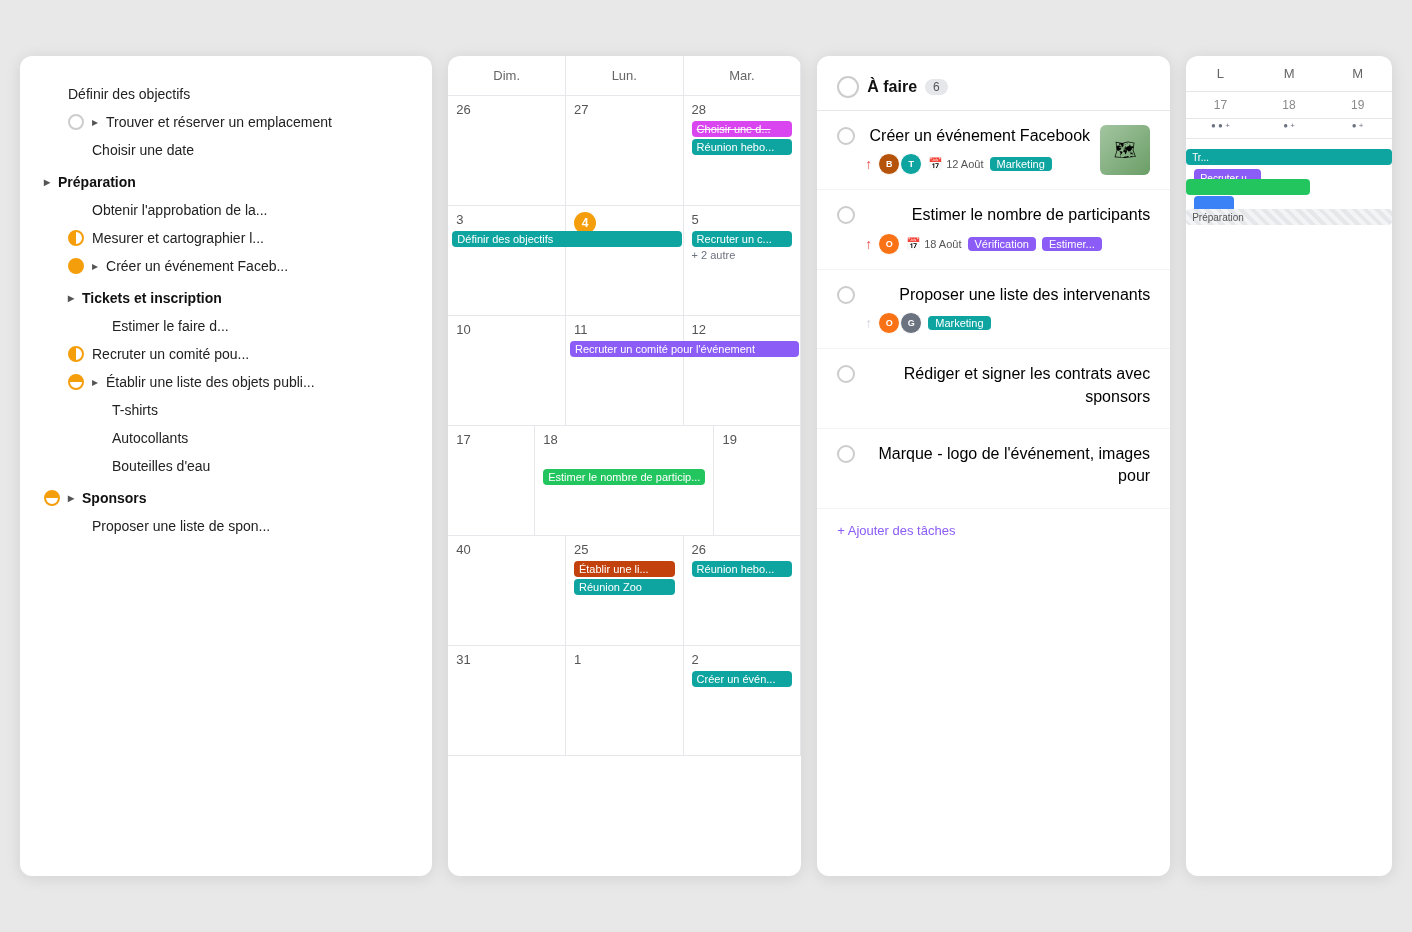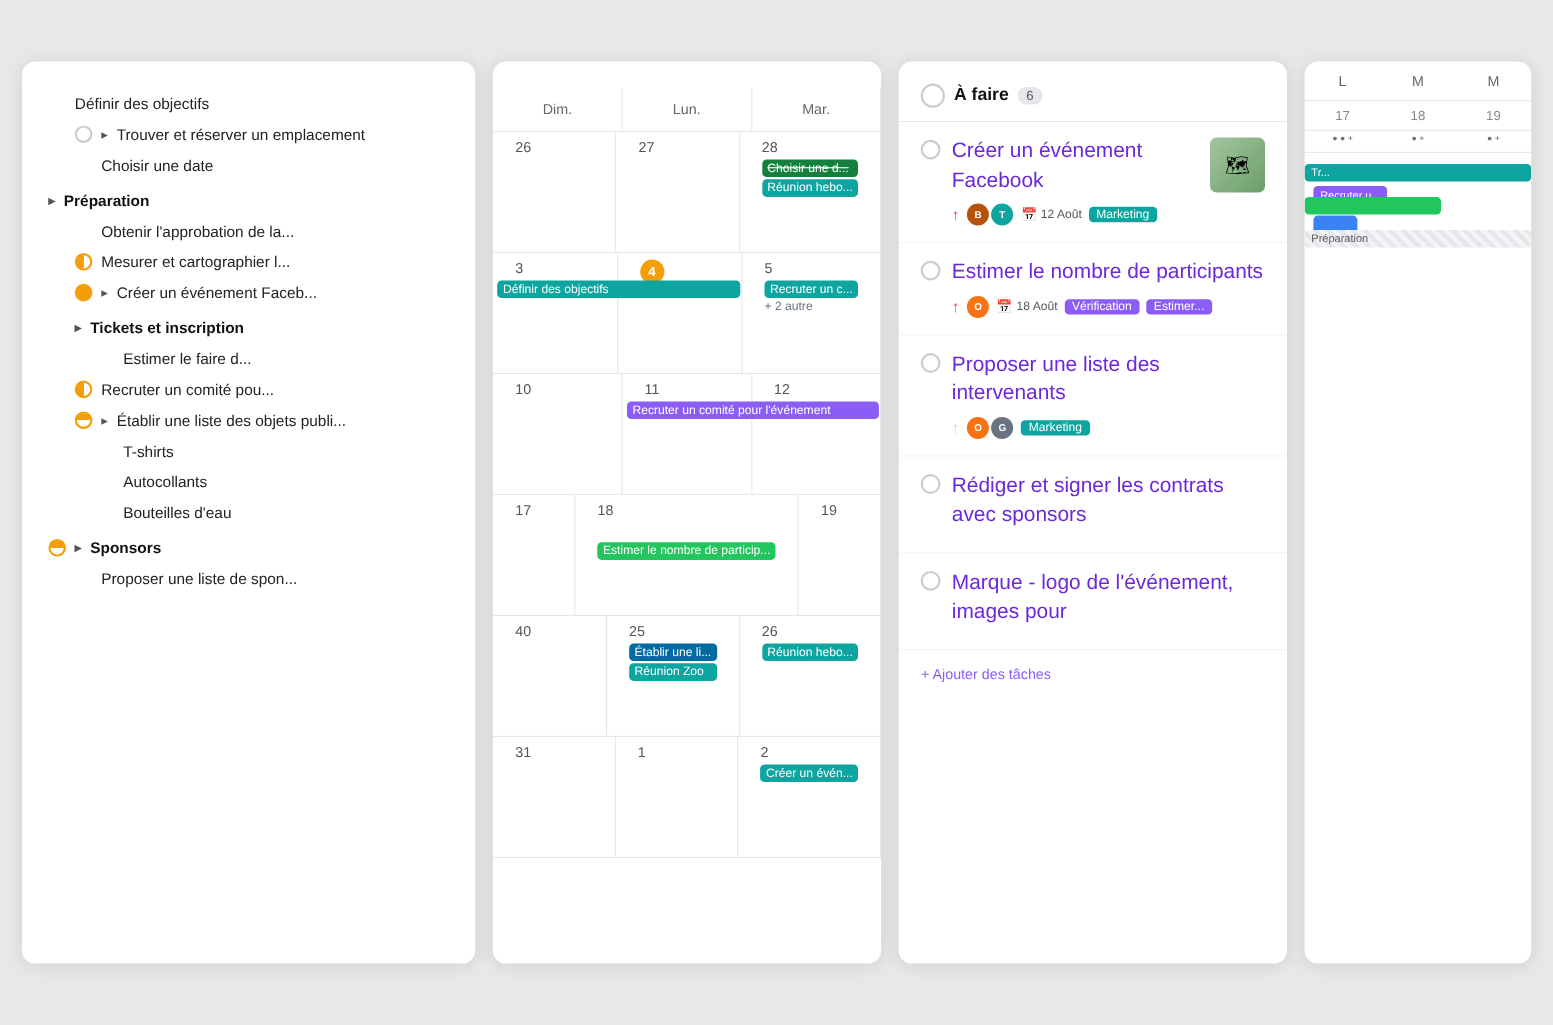--- a/index.html
+++ b/index.html
@@ -78,33 +78,32 @@
       border-bottom: 1px solid #e5e7eb;
     }
 
     .cal-header-cell {
       padding: 12px 8px;
       font-size: 13px;
       font-weight: 500;
       color: #666;
       text-align: center;
       border-right: 1px solid #e5e7eb;
-      margin-top: 24px;
     }
 
     .cal-row {
       display: grid;
       grid-template-columns: repeat(3, 1fr);
       border-bottom: 1px solid #e5e7eb;
       min-height: 110px;
     }
 
     .cal-cell {
       border-right: 1px solid #e5e7eb;
-      padding: 6px 20px;
+      padding: 6px 8px;
       vertical-align: top;
       font-size: 13px;
       position: relative;
     }
 
     .cal-date {
       font-size: 13px;
       color: #555;
       margin-bottom: 4px;
       display: flex;
@@ -131,23 +130,23 @@
       font-size: 11px;
       color: #fff;
       margin-bottom: 2px;
       white-space: nowrap;
       overflow: hidden;
       text-overflow: ellipsis;
     }
 
     .cal-event.teal { background: #0ea5a0; }
     .cal-event.green { background: #22c55e; }
-    .cal-event.gray { background: #15803d; text-decoration: line-through; color: #fff; }
+    .cal-event.gray { background: #d946ef; text-decoration: line-through; color: #fff; }
     .cal-event.purple { background: #8b5cf6; }
-    .cal-event.orange { background: #0369a1; }
+    .cal-event.orange { background: #c2410c; }
 
     .cal-more {
       font-size: 11px;
       color: #6b7280;
       margin-top: 2px;
     }
 
     
     .panel-tasks {
       width: 360px;
@@ -198,24 +197,25 @@
       border: 2px solid #ccc;
       flex-shrink: 0;
       margin-top: 2px;
     }
 
     .task-content {
       flex: 1;
     }
 
     .task-title {
-      font-size: 19px;
-      color: #6d28d9;
+      font-size: 16px;
+      color: #000000;
       margin-bottom: 6px;
       line-height: 1.4;
+      text-align: right;
     }
 
     .task-meta {
       display: flex;
       align-items: center;
       gap: 6px;
       flex-wrap: wrap;
     }
 
     .avatar-group {

